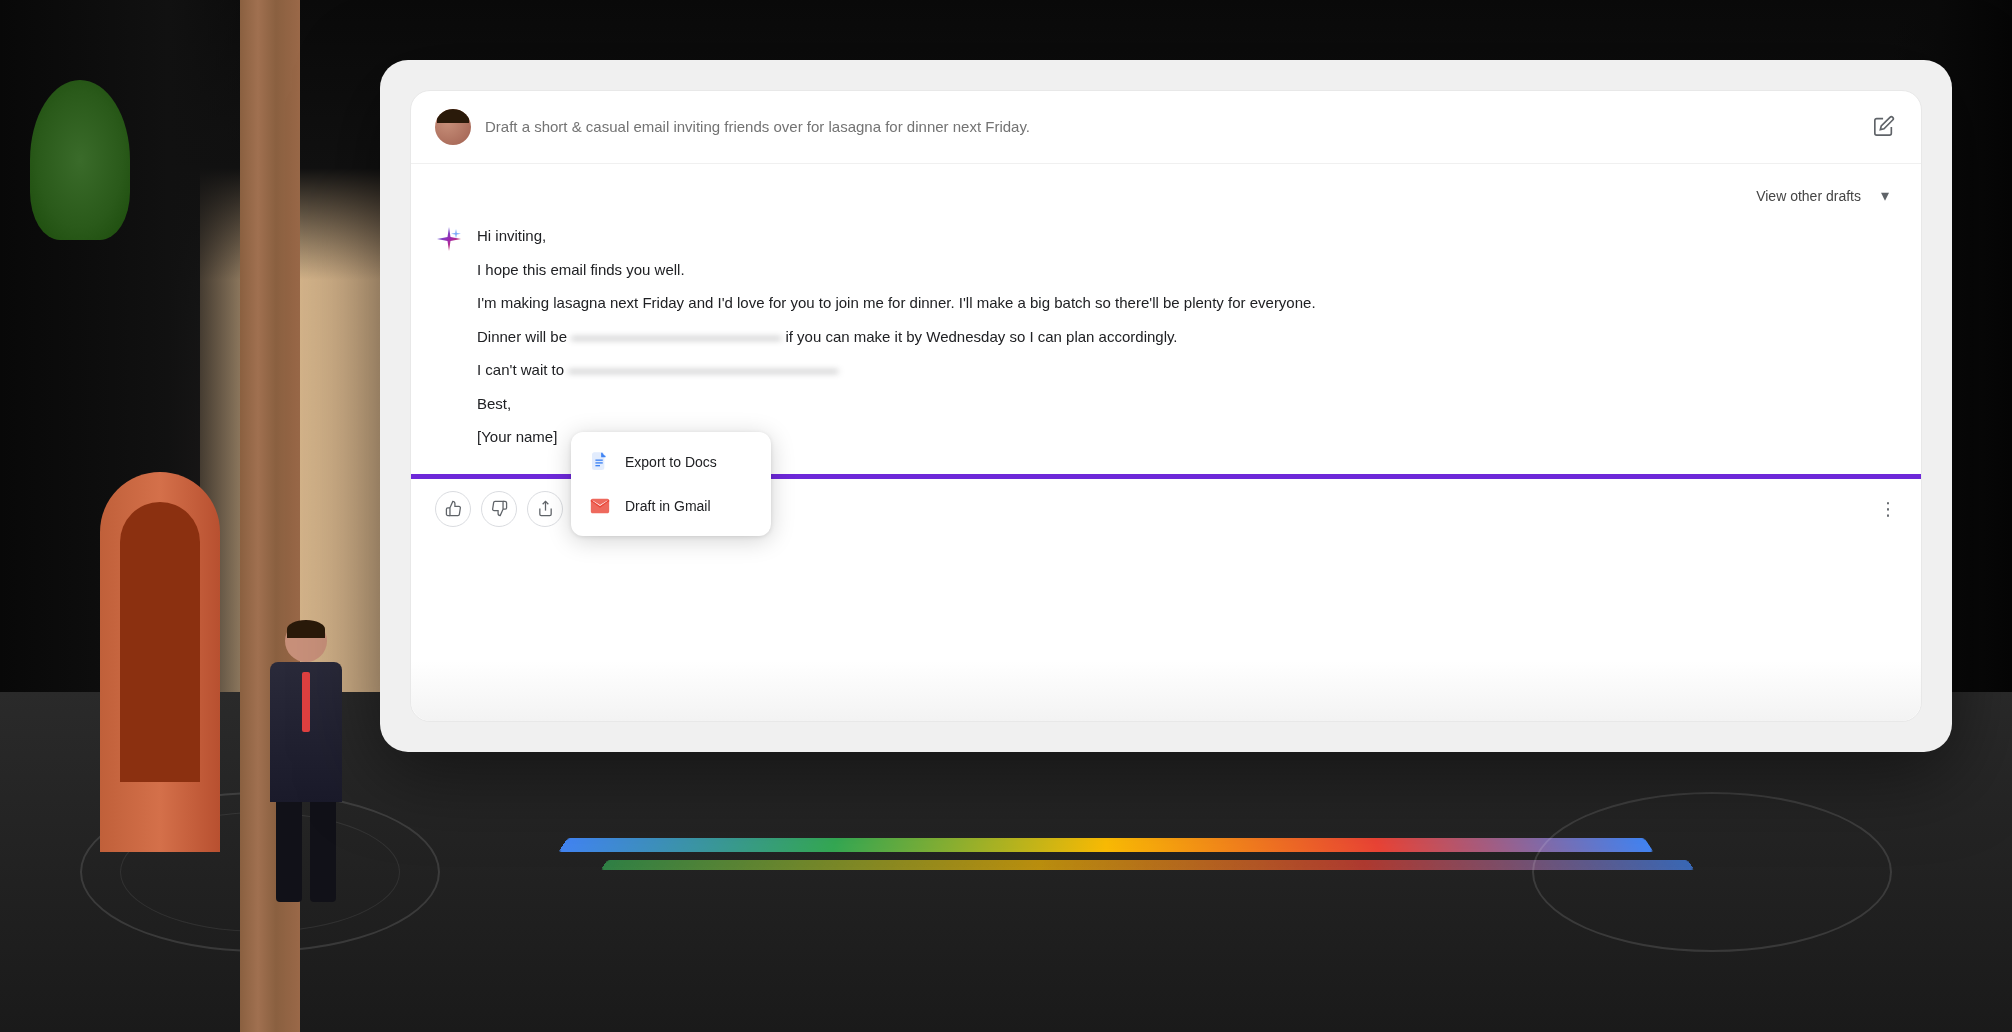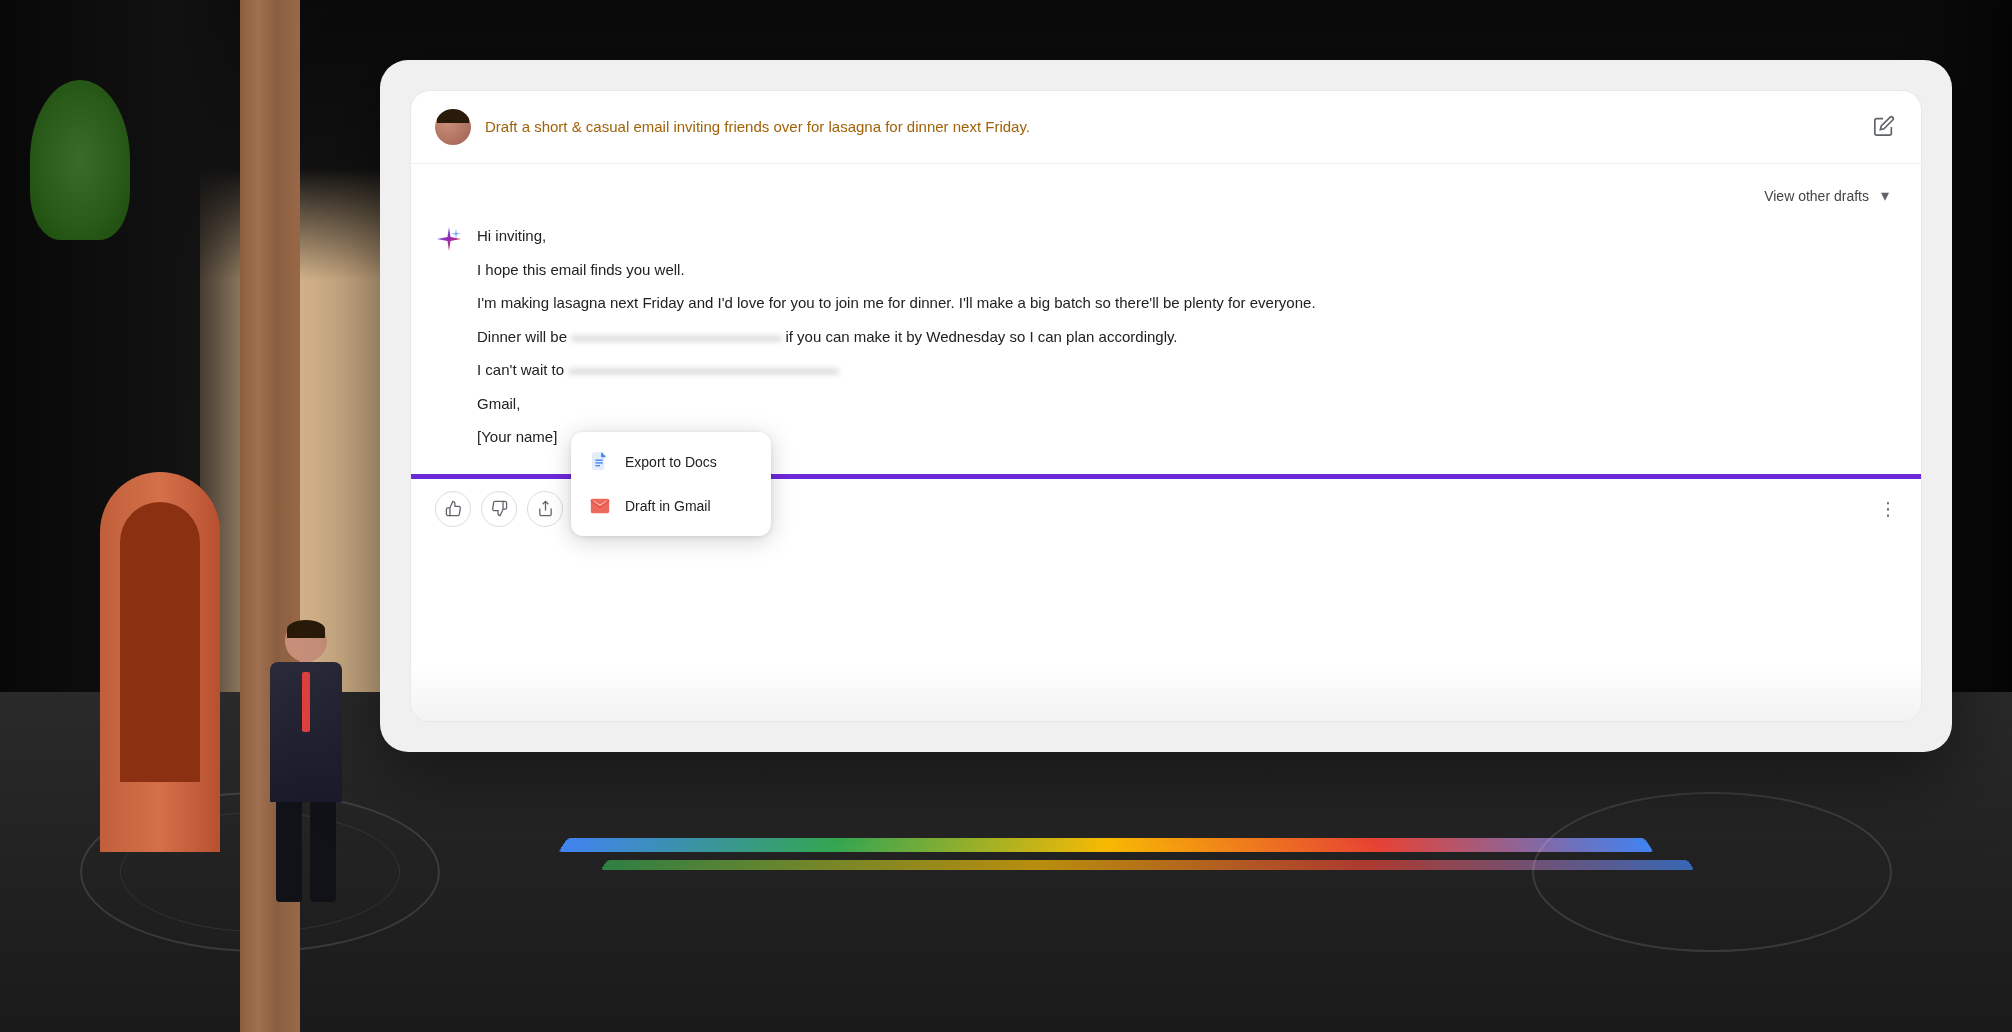--- a/index.html
+++ b/index.html
@@ -263,21 +263,21 @@
       left: 2px;
       right: 2px;
       height: 14px;
       background: #2a1a0a;
       border-radius: 50% 50% 0 0;
     }
 
     .user-query-text {
       flex: 1;
       font-size: 15px;
-      color: #a16207;
+      color: #737373;
       line-height: 1.5;
     }
 
     .edit-icon {
       width: 24px;
       height: 24px;
       color: #5f6368;
       cursor: pointer;
       flex-shrink: 0;
       margin-left: 12px;
@@ -293,21 +293,21 @@
     .view-drafts-row {
       display: flex;
       justify-content: flex-end;
       align-items: center;
       margin-bottom: 14px;
     }
 
     .view-drafts-btn {
       display: flex;
       align-items: center;
-      gap: 12px;
+      gap: 20px;
       font-size: 14px;
       color: #444444;
       cursor: pointer;
       padding: 4px 8px;
       border-radius: 6px;
     }
 
     .chevron-icon {
       font-size: 16px;
       color: #5f6368;
@@ -526,21 +526,21 @@
             <path d="M21 4 L21.8 8 L26 8.8 L21.8 9.6 L21 13.6 L20.2 9.6 L16 8.8 L20.2 8 Z" fill="#4285f4" opacity="0.7"></path>
           </svg>
         </div>
 
         <div class="response-text">
           <p>Hi inviting,</p>
           <p>I hope this email finds you well.</p>
           <p>I'm making lasagna next Friday and I'd love for you to join me for dinner. I'll make a big batch so there'll be plenty for everyone.</p>
           <p>Dinner will be <span class="blurred-text">——————————————</span> if you can make it by Wednesday so I can plan accordingly.</p>
           <p>I can't wait to <span class="blurred-text">——————————————————</span></p>
-          <p>Gmail,</p>
+          <p>Best,</p>
           <p>[Your name]</p>
         </div>
       </div>
 
     </div>
 
     <div class="action-buttons-row">
 
       <button class="action-btn icon-only-btn" title="Good response">
         <svg width="17" height="17" viewBox="0 0 24 24" fill="none" stroke="#5f6368" stroke-width="1.8">

